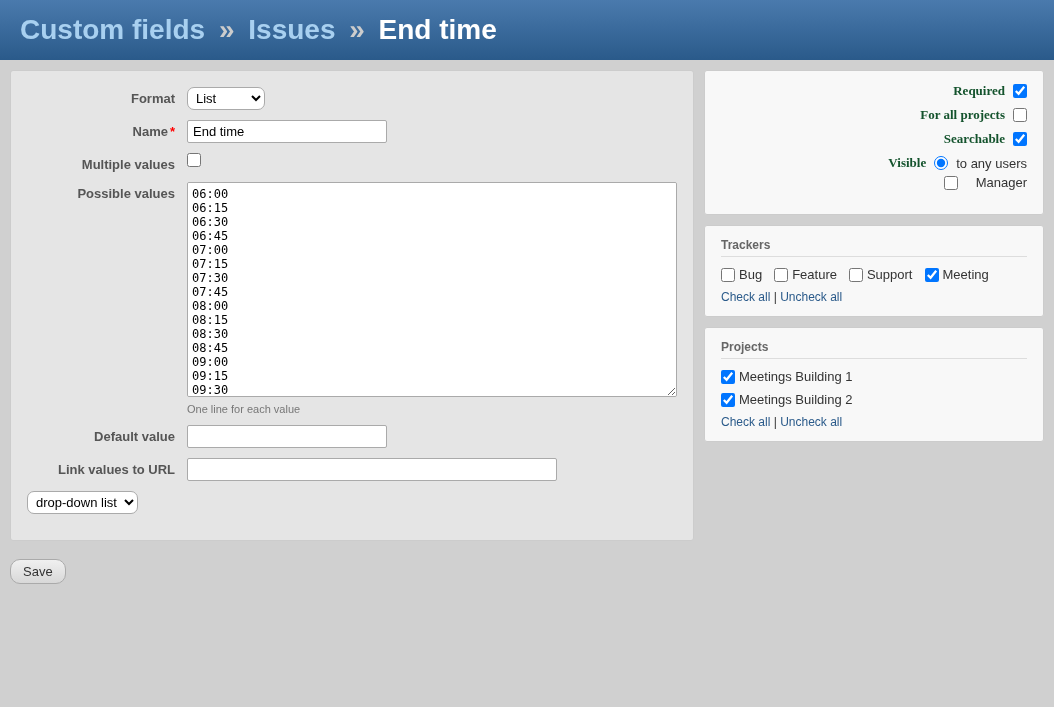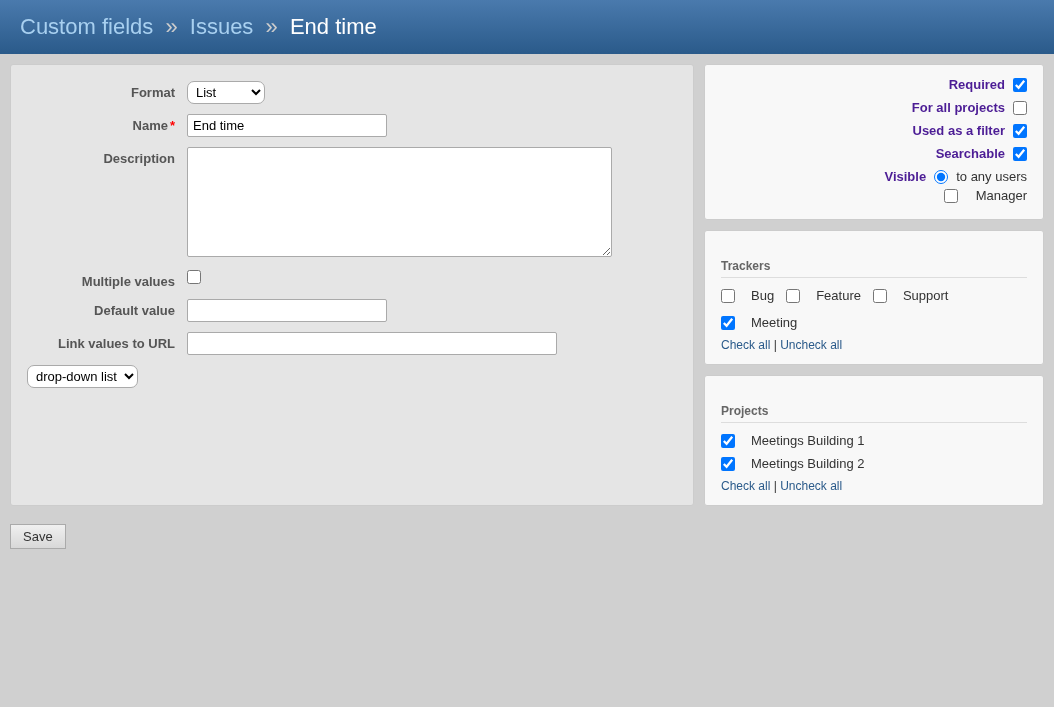--- a/index.html
+++ b/index.html
@@ -10,22 +10,22 @@
       color: #333;
     }
 
     
     .page-header {
       background: linear-gradient(to bottom, #4a7aad, #2a5a8a);
       padding: 14px 20px;
       color: white;
     }
     .page-header h1 {
-      font-size: 22px;
-      font-weight: normal;
+      font-size: 28px;
+      font-weight: bold;
       color: white;
     }
     .page-header h1 a {
       color: #a8d0f0;
       text-decoration: none;
     }
     .breadcrumb-sep { color: #ccc; margin: 0 6px; }
 
     
     .main-content {
@@ -124,27 +124,28 @@
     
     .rp-row {
       display: flex;
       align-items: center;
       justify-content: flex-end;
       gap: 8px;
       margin-bottom: 8px;
     }
     .rp-label {
       font-weight: bold;
-      color: #4c1d95;
+      color: #14532d;
       text-align: right;
+      font-family: Liberation Serif, serif;
     }
 
     
     .visible-section {
-      margin-bottom: 4px;
+      margin-bottom: 12px;
     }
     .visible-row {
       display: flex;
       align-items: center;
       justify-content: flex-end;
       gap: 8px;
       margin-bottom: 4px;
     }
     .role-row {
       display: flex;
@@ -155,56 +156,55 @@
     }
 
     
     .section-title {
       font-size: 12px;
       color: #666;
       font-weight: bold;
       margin-bottom: 10px;
       border-bottom: 1px solid #ddd;
       padding-bottom: 4px;
-      margin-top: 16px;
     }
 
     
     .tracker-row, .project-row {
       display: flex;
       align-items: center;
       gap: 12px;
       margin-bottom: 8px;
       flex-wrap: wrap;
     }
     .tracker-item, .project-item {
       display: flex;
       align-items: center;
-      gap: 16px;
+      gap: 4px;
     }
 
     .check-uncheck-links {
       margin-top: 4px;
       font-size: 12px;
     }
     .check-uncheck-links a {
       color: #2a5a8a;
       text-decoration: none;
     }
 
     
     .save-area {
       padding: 8px 10px;
     }
     .save-btn {
       background: linear-gradient(to bottom, #f0f0f0, #d8d8d8);
       border: 1px solid #aaa;
       padding: 4px 12px;
       font-size: 13px;
-      border-radius: 0;
+      border-radius: 10px;
       cursor: pointer;
       color: #333;
     }
 
     input[type="checkbox"] {
       width: 14px;
       height: 14px;
       cursor: pointer;
     }
     input[type="radio"] {
@@ -254,34 +254,50 @@
 
     <div class="form-row">
       <div class="form-label">
         <span>Name</span><span class="required-star">*</span>
       </div>
       <div class="form-control">
         <input type="text" value="End time" style="width: 200px;">
       </div>
     </div>
 
-    <div class="form-row">
-      <div class="form-label">Description</div>
-      <div class="form-control">
-        <textarea rows="6" style="width: 425px; height: 110px;"></textarea>
-      </div>
-    </div>
 
     <div class="form-row">
       <div class="form-label">Multiple values</div>
       <div class="form-control">
         <input type="checkbox" style="">
       </div>
     </div>
 
+    <div class="form-row">
+      <div class="form-label">Possible values</div>
+      <div class="form-control">
+        <textarea class="possible-values-area" style="">06:00
+06:15
+06:30
+06:45
+07:00
+07:15
+07:30
+07:45
+08:00
+08:15
+08:30
+08:45
+09:00
+09:15
+09:30
+09:45</textarea>
+        <div class="hint-text">One line for each value</div>
+      </div>
+    </div>
 
     <div class="form-row">
       <div class="form-label">Default value</div>
       <div class="form-control">
         <input type="text" value="" style="width: 200px;">
       </div>
     </div>
 
     <div class="form-row">
       <div class="form-label">Link values to URL</div>
@@ -308,24 +324,20 @@
       <div class="rp-row">
         <span class="rp-label">Required</span>
         <input type="checkbox" checked="" style="">
       </div>
 
       <div class="rp-row">
         <span class="rp-label">For all projects</span>
         <input type="checkbox" style="">
       </div>
 
-      <div class="rp-row">
-        <span class="rp-label">Used as a filter</span>
-        <input type="checkbox" checked="" style="">
-      </div>
 
       <div class="rp-row">
         <span class="rp-label">Searchable</span>
         <input type="checkbox" checked="" style="">
       </div>
 
       <div class="visible-section">
         <div class="visible-row">
           <span class="rp-label">Visible</span>
           <input type="radio" name="visibility" checked="" style="">

